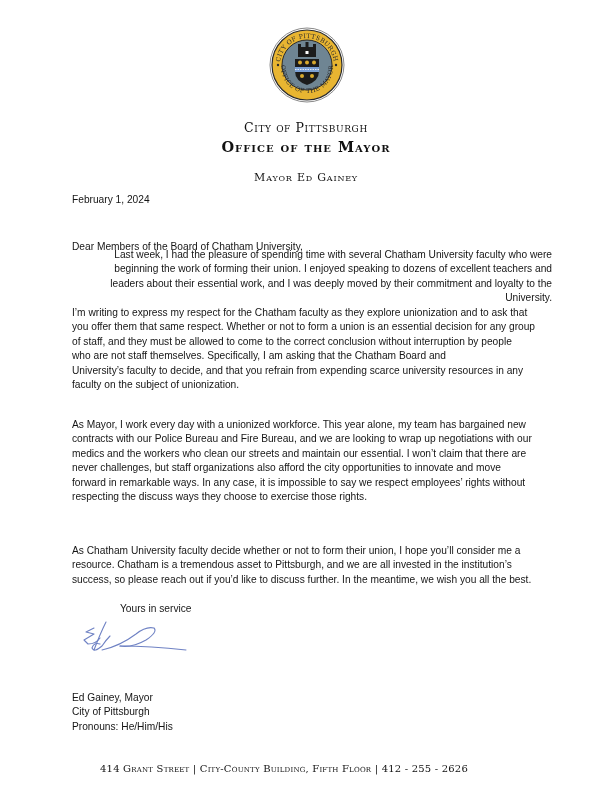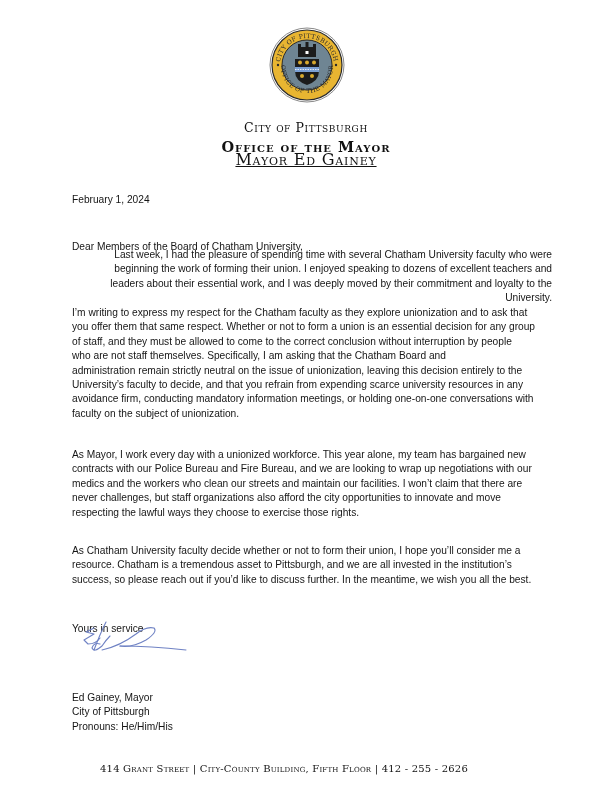--- a/index.html
+++ b/index.html
@@ -5,33 +5,33 @@
   html, body { margin: 0; padding: 0; background: #ffffff; }
   body { width: 612px; height: 792px; position: relative; overflow: hidden; color: #111; }
   .page { position: absolute; inset: 0; }
 
   .seal { position: absolute; left: 269px; top: 27px; width: 76px; height: 76px; }
 
   .letterhead { position: absolute; left: 0; width: 612px; text-align: center;
     font-family: "DejaVu Serif", "Liberation Serif", serif; font-variant: small-caps; color: #111; }
   .lh-city { top: 120px; font-size: 12.5px; letter-spacing: 0.6px; }
   .lh-office { top: 138px; font-size: 14.5px; font-weight: bold; letter-spacing: 1px; }
-  .lh-mayor { top: 150px; font-size: 16px; letter-spacing: 0.8px; text-decoration: underline; }
+  .lh-mayor { top: 171px; font-size: 11px; letter-spacing: 0.8px; }
 
   .body { position: absolute; left: 72px; width: 480px;
     font-family: "Liberation Sans", sans-serif; font-size: 10.2px; line-height: 14.4px; color: #151515; }
   .line { display: block; white-space: nowrap; }
 
   .date { top: 193px; }
   .salutation { top: 220px; margin-top: 20px; }
   .p1 { top: 248px; text-align: right; }
   .p2 { top: 306px; }
-  .p3 { top: 448px; }
+  .p3 { top: 418px; }
   .p4 { top: 544px; }
-  .closing { top: 622px; }
+  .closing { top: 602px; margin-left: 48px; }
   .sig { position: absolute; left: 80px; top: 620px; width: 110px; height: 40px; }
   .sigblock { top: 691px; }
 
   .footer { position: absolute; left: 0; top: 763px; width: 568px; text-align: center;
     font-family: "DejaVu Serif", "Liberation Serif", serif; font-variant: small-caps;
     font-size: 10px; color: #111; letter-spacing: 0.2px; }
 </style>
 </head>
 <body>
 
@@ -84,32 +84,31 @@
     <span class="line">beginning the work of forming their union. I enjoyed speaking to dozens of excellent teachers and</span>
     <span class="line">leaders about their essential work, and I was deeply moved by their commitment and loyalty to the</span>
     <span class="line">University.</span>
   </div>
 
   <div class="body p2">
     <span class="line">I’m writing to express my respect for the Chatham faculty as they explore unionization and to ask that</span>
     <span class="line">you offer them that same respect. Whether or not to form a union is an essential decision for any group</span>
     <span class="line">of staff, and they must be allowed to come to the correct conclusion without interruption by people</span>
     <span class="line">who are not staff themselves. Specifically, I am asking that the Chatham Board and</span>
-    <span class="line">administration remain strictly neutral on the issue of unionization, leaving this decision entirely to the</span>
     <span class="line">University’s faculty to decide, and that you refrain from expending scarce university resources in any</span>
-    <span class="line">avoidance firm, conducting mandatory information meetings, or holding one-on-one conversations with</span>
     <span class="line">faculty on the subject of unionization.</span>
   </div>
 
   <div class="body p3">
     <span class="line">As Mayor, I work every day with a unionized workforce. This year alone, my team has bargained new</span>
     <span class="line">contracts with our Police Bureau and Fire Bureau, and we are looking to wrap up negotiations with our</span>
-    <span class="line">medics and the workers who clean our streets and maintain our facilities. I won’t claim that there are</span>
+    <span class="line">medics and the workers who clean our streets and maintain our essential. I won’t claim that there are</span>
     <span class="line">never challenges, but staff organizations also afford the city opportunities to innovate and move</span>
-    <span class="line">respecting the lawful ways they choose to exercise those rights.</span>
+    <span class="line">forward in remarkable ways. In any case, it is impossible to say we respect employees’ rights without</span>
+    <span class="line">respecting the discuss ways they choose to exercise those rights.</span>
   </div>
 
   <div class="body p4">
     <span class="line">As Chatham University faculty decide whether or not to form their union, I hope you’ll consider me a</span>
     <span class="line">resource. Chatham is a tremendous asset to Pittsburgh, and we are all invested in the institution’s</span>
     <span class="line">success, so please reach out if you’d like to discuss further. In the meantime, we wish you all the best.</span>
   </div>
 
   <div class="body closing">Yours in service</div>
 

